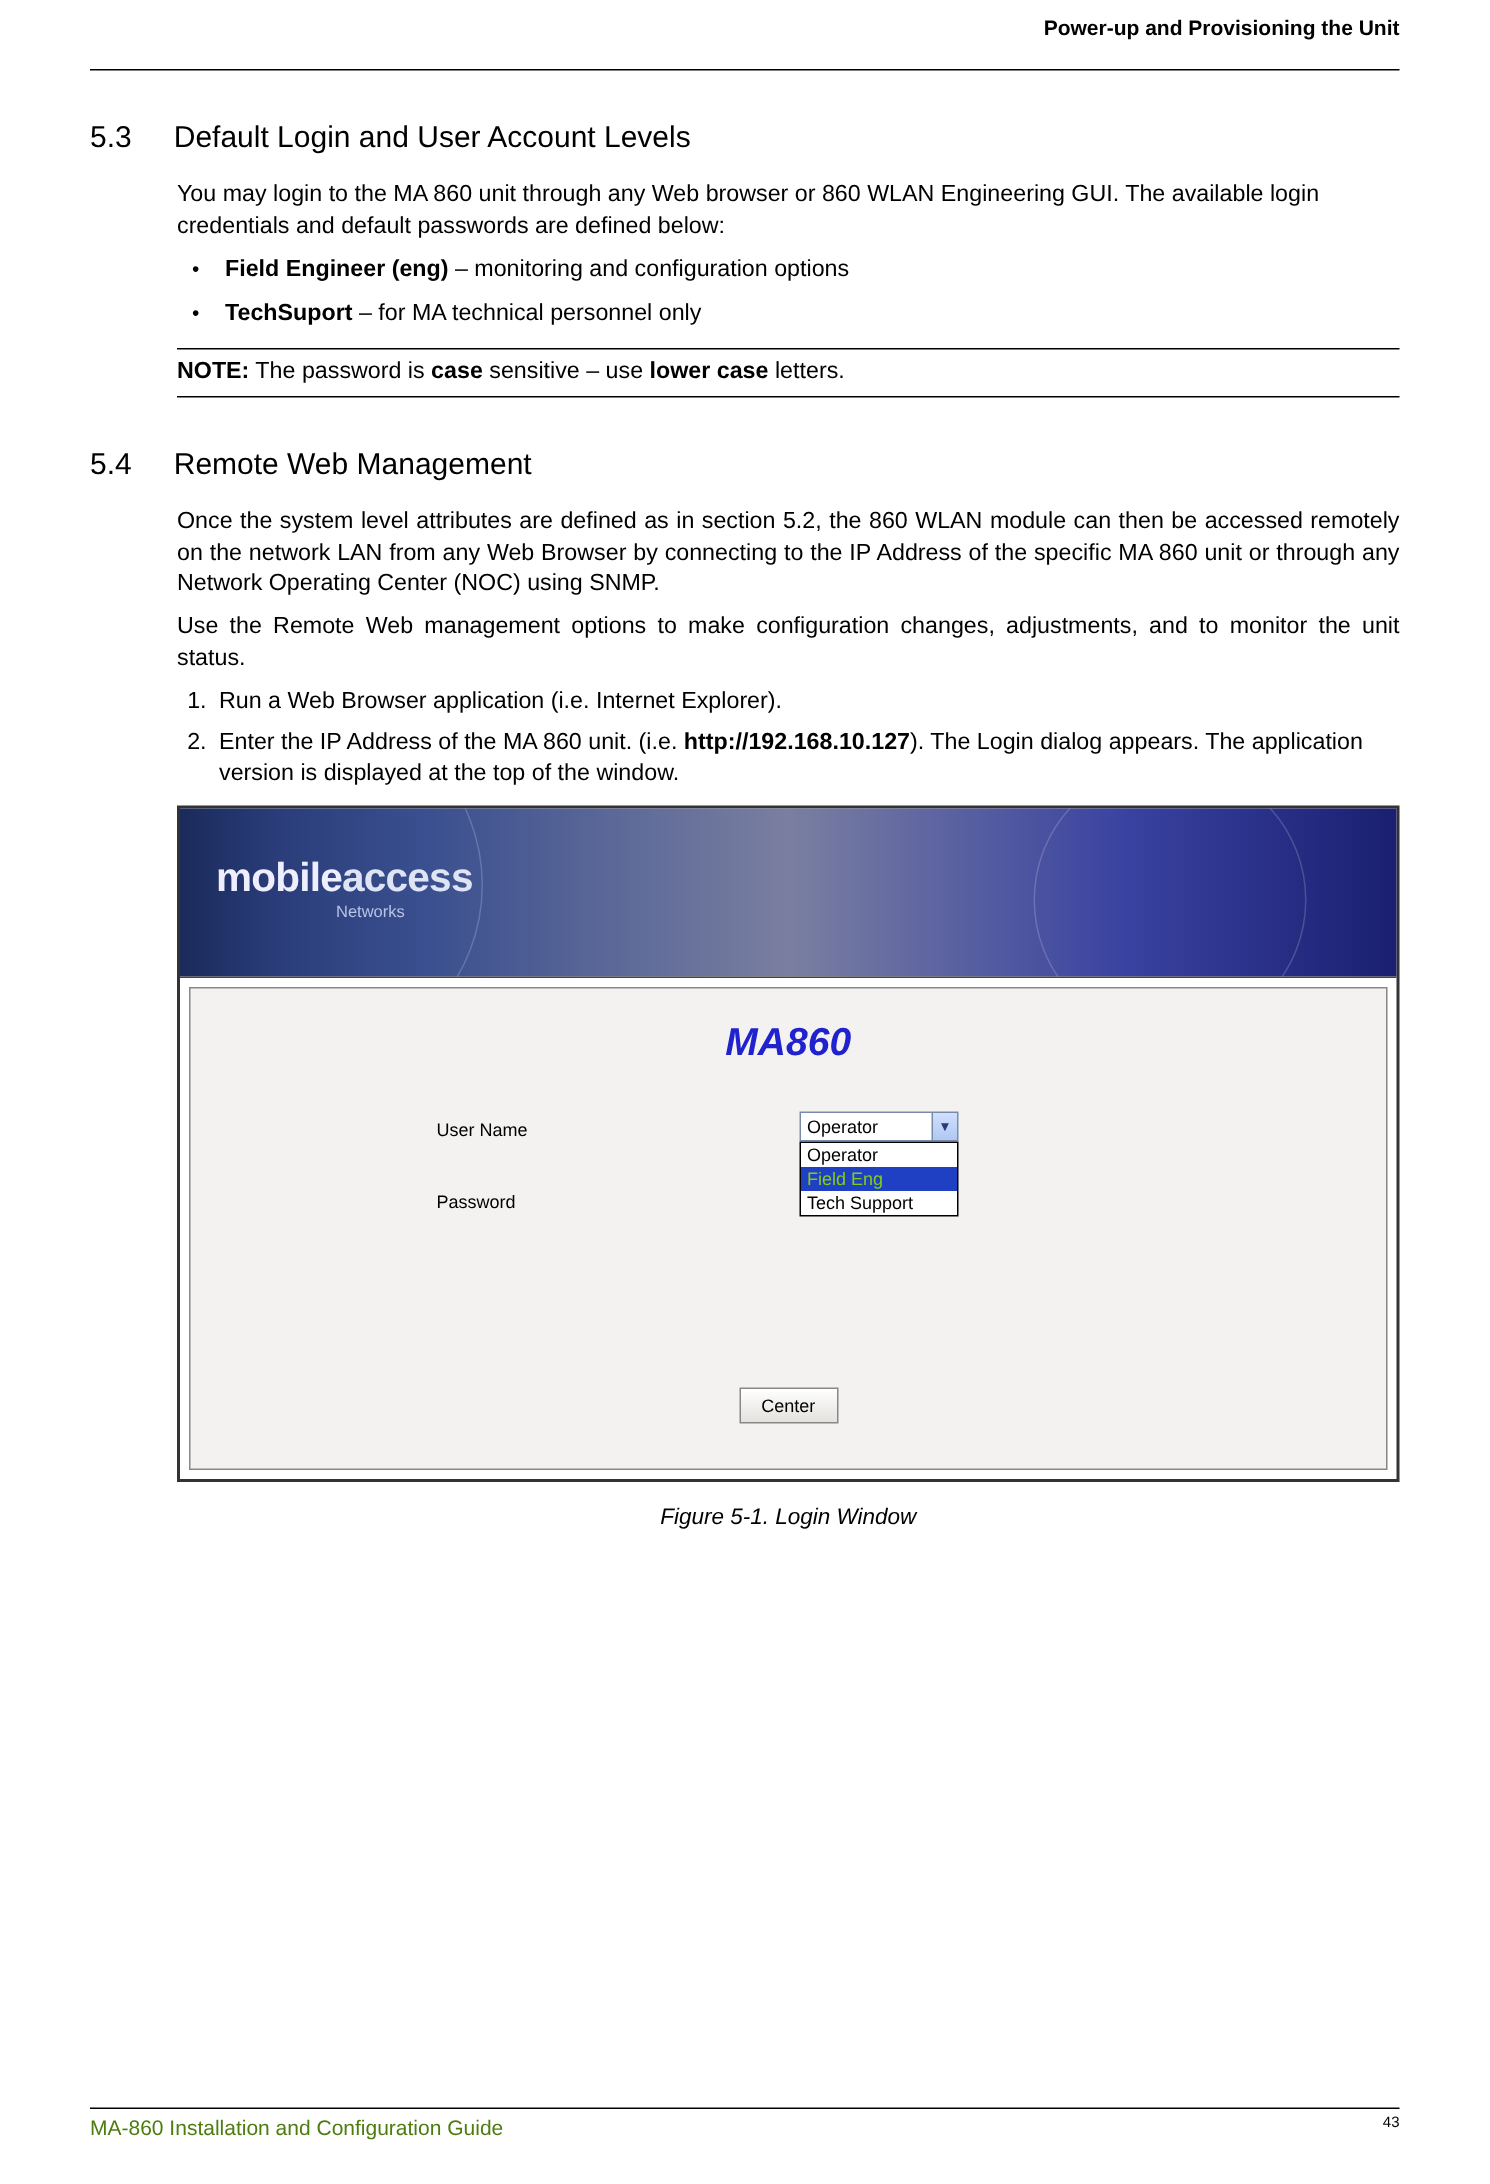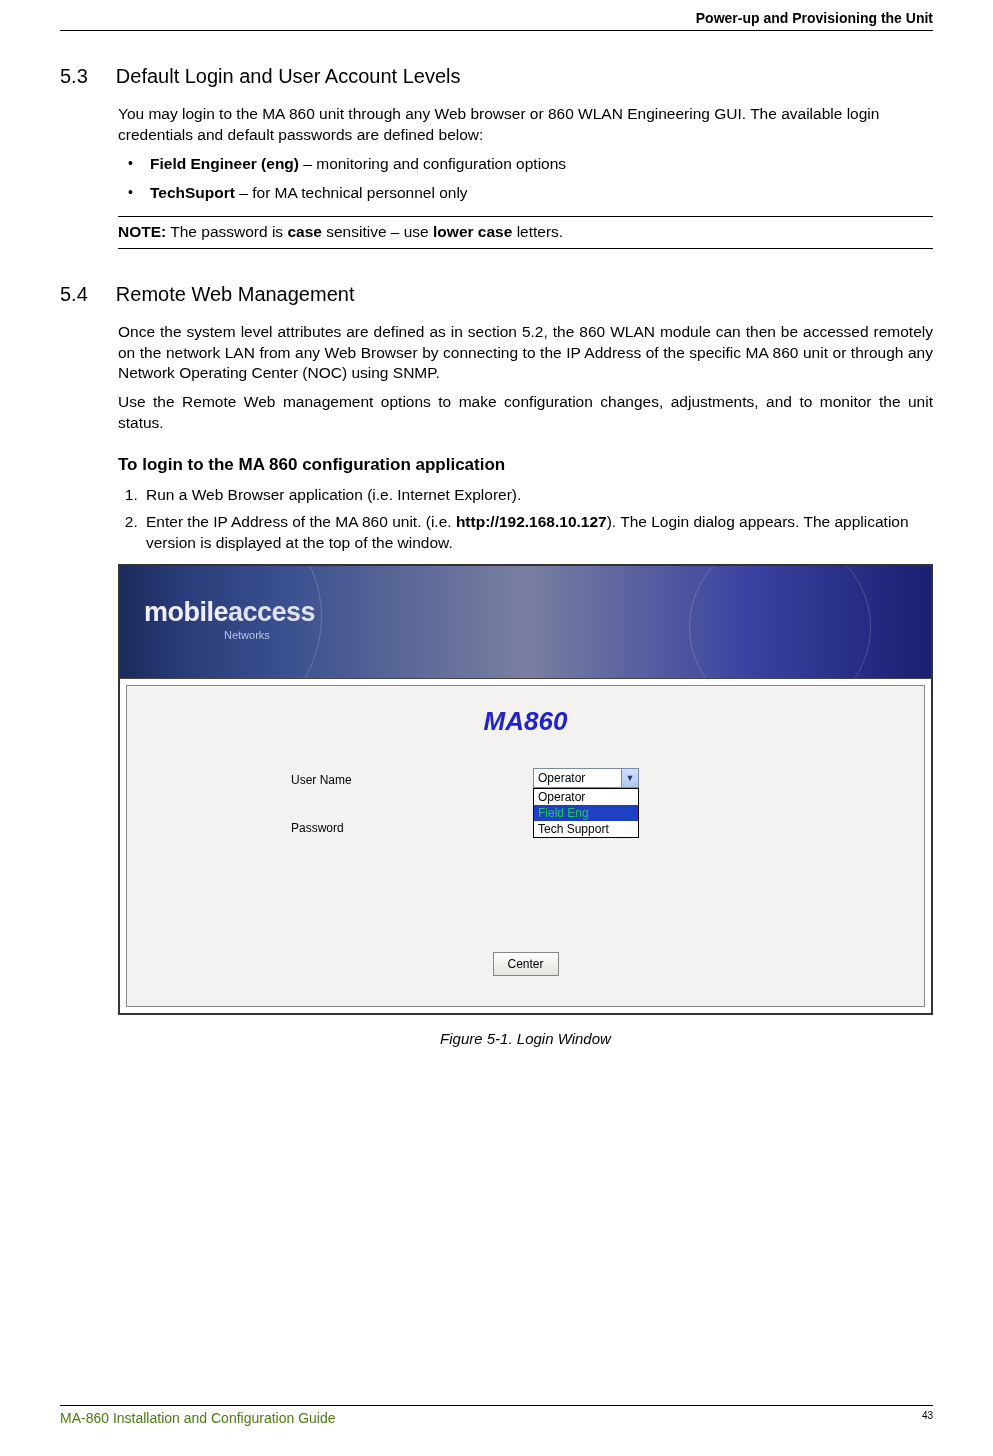--- a/index.html
+++ b/index.html
@@ -15,21 +15,21 @@
     height: 1456px;
     margin: 0 auto;
     padding: 10px 60px 0 60px;
     box-sizing: border-box;
     position: relative;
   }
   .page-header {
     text-align: right;
     font-weight: bold;
     font-size: 14px;
-    padding-bottom: 4px;
+    padding-bottom: 20px;
     border-bottom: 1.5px solid #000;
   }
   h2.section {
     font-family: Arial, sans-serif;
     font-weight: normal;
     font-size: 20px;
     margin: 34px 0 16px 0;
   }
   .sec-num { margin-right: 28px; }
   .content {
@@ -181,21 +181,21 @@
     font-family: Arial, sans-serif;
     font-size: 12px;
   }
   .fig-dropdown .opt {
     padding: 0 4px;
     line-height: 16px;
     height: 16px;
   }
   .fig-dropdown .opt.selected {
     background: #2040c4;
-    color: #22c55e;
+    color: #84cc16;
   }
   .fig-login-btn {
     position: absolute;
     left: 0; right: 0;
     bottom: 30px;
     text-align: center;
   }
   .fig-login-btn .btn {
     display: inline-block;
     width: 64px;
@@ -258,21 +258,20 @@
   </div>
 
   <h2 class="section">
     <span class="sec-num">5.4</span><span>Remote Web Management</span>
   </h2>
 
   <div class="content">
     <p class="just">Once the system level attributes are defined as in section 5.2, the 860 WLAN module can then be accessed remotely on the network LAN from any Web Browser by connecting to the IP Address of the specific MA 860 unit or through any Network Operating Center (NOC) using SNMP.</p>
     <p class="just">Use the Remote Web management options to make configuration changes, adjustments, and to monitor the unit status.</p>
 
-    <h3 class="subhead">To login to the MA 860 configuration application</h3>
 
     <ol class="steps">
       <li>Run a Web Browser application (i.e. Internet Explorer).</li>
       <li><span>Enter the IP Address of the MA 860 unit.  (i.e. </span><b>http://192.168.10.127</b><span>). The Login dialog appears. The application version is displayed at the top of the window.</span></li>
     </ol>
 
     <div class="figure-wrap">
       <div class="fig-outer">
         <div class="fig-banner">
           <div class="decor-circle" style="width:240px;height:240px;left:-40px;top:-70px;"></div>

